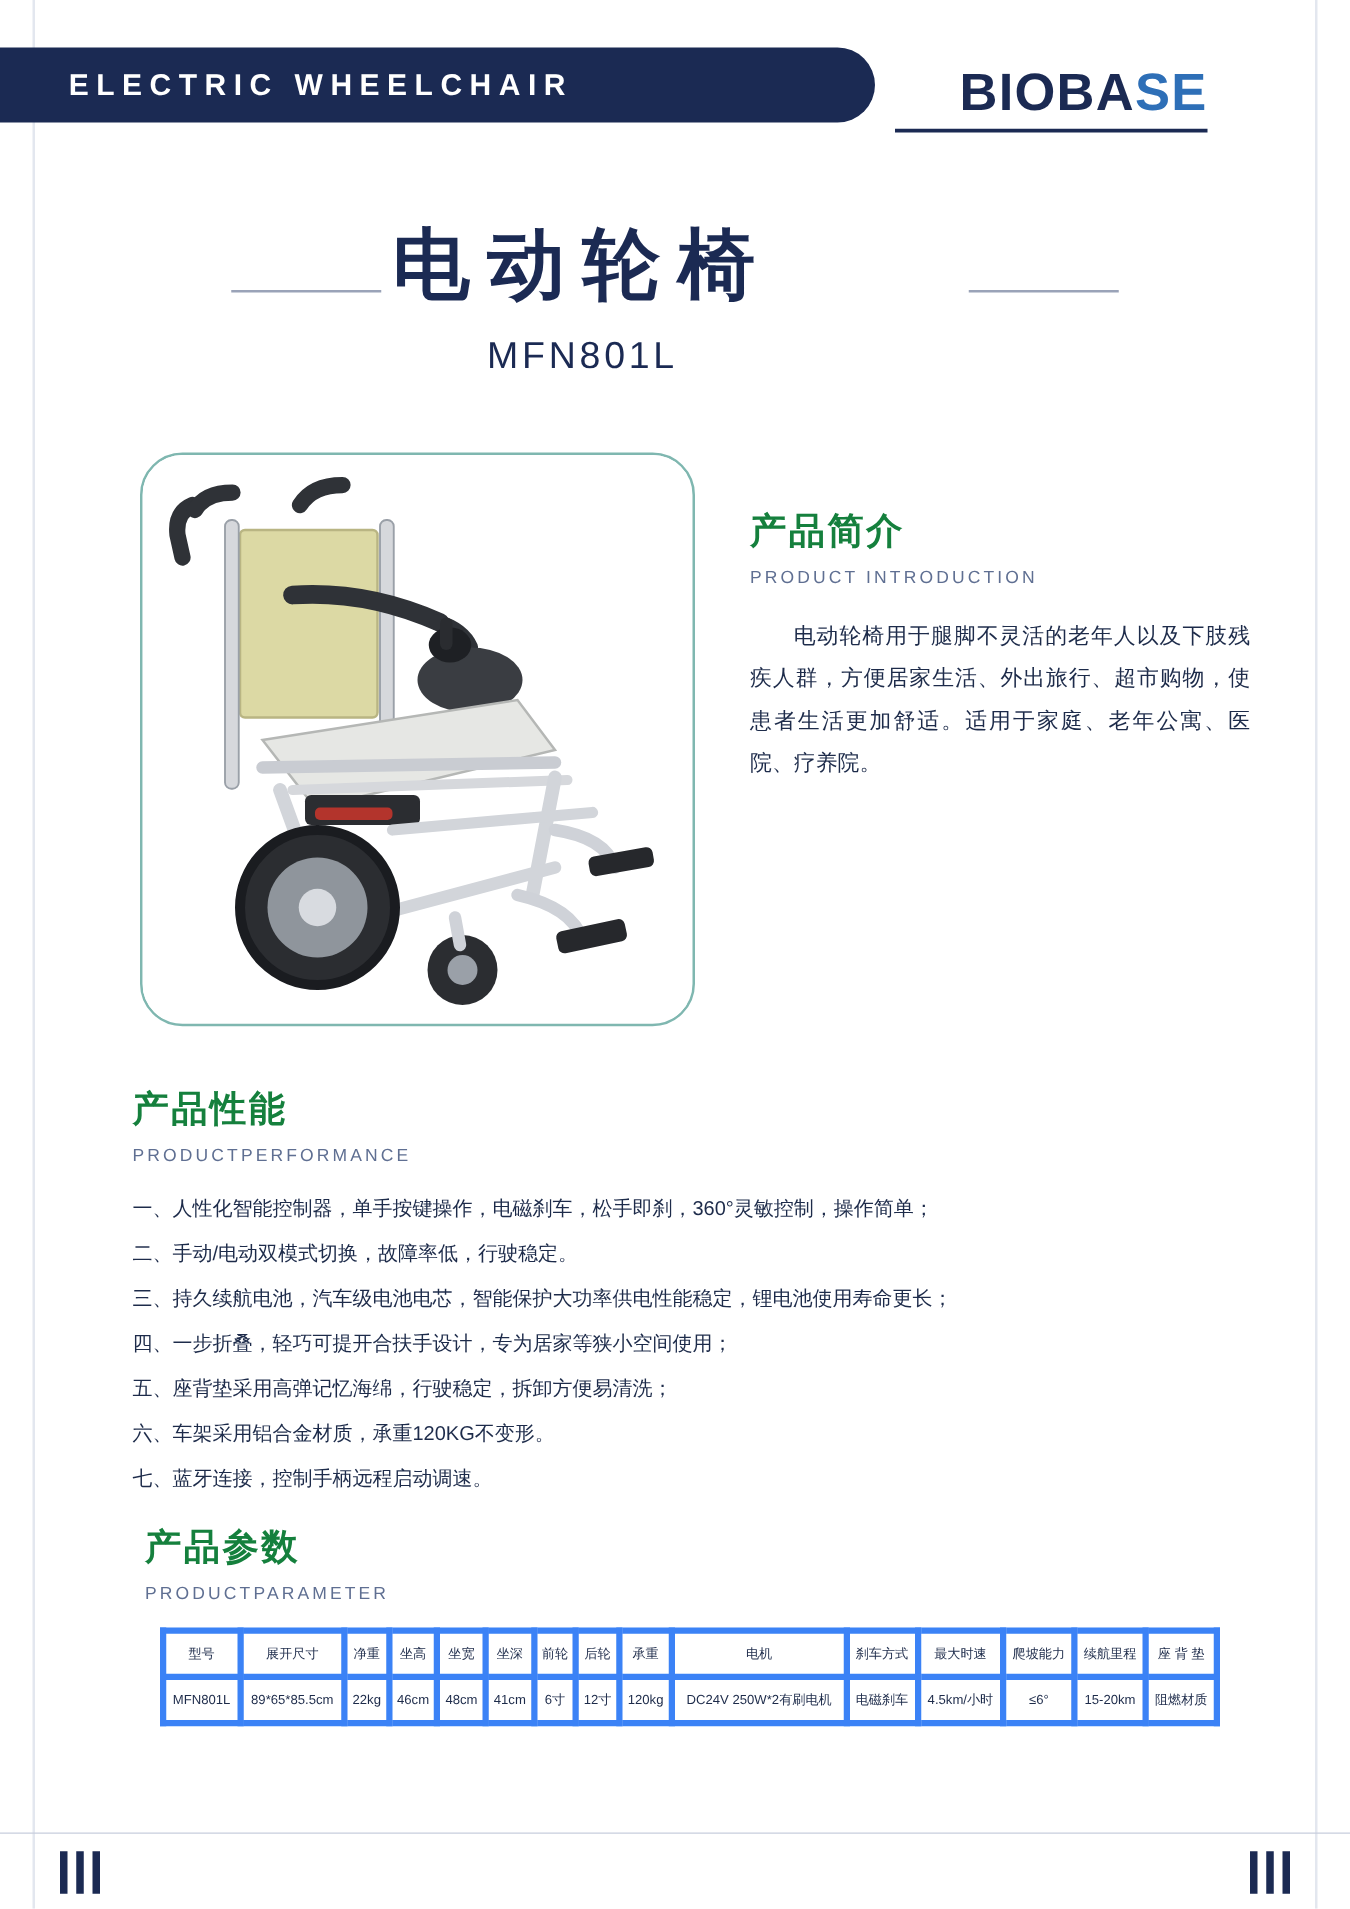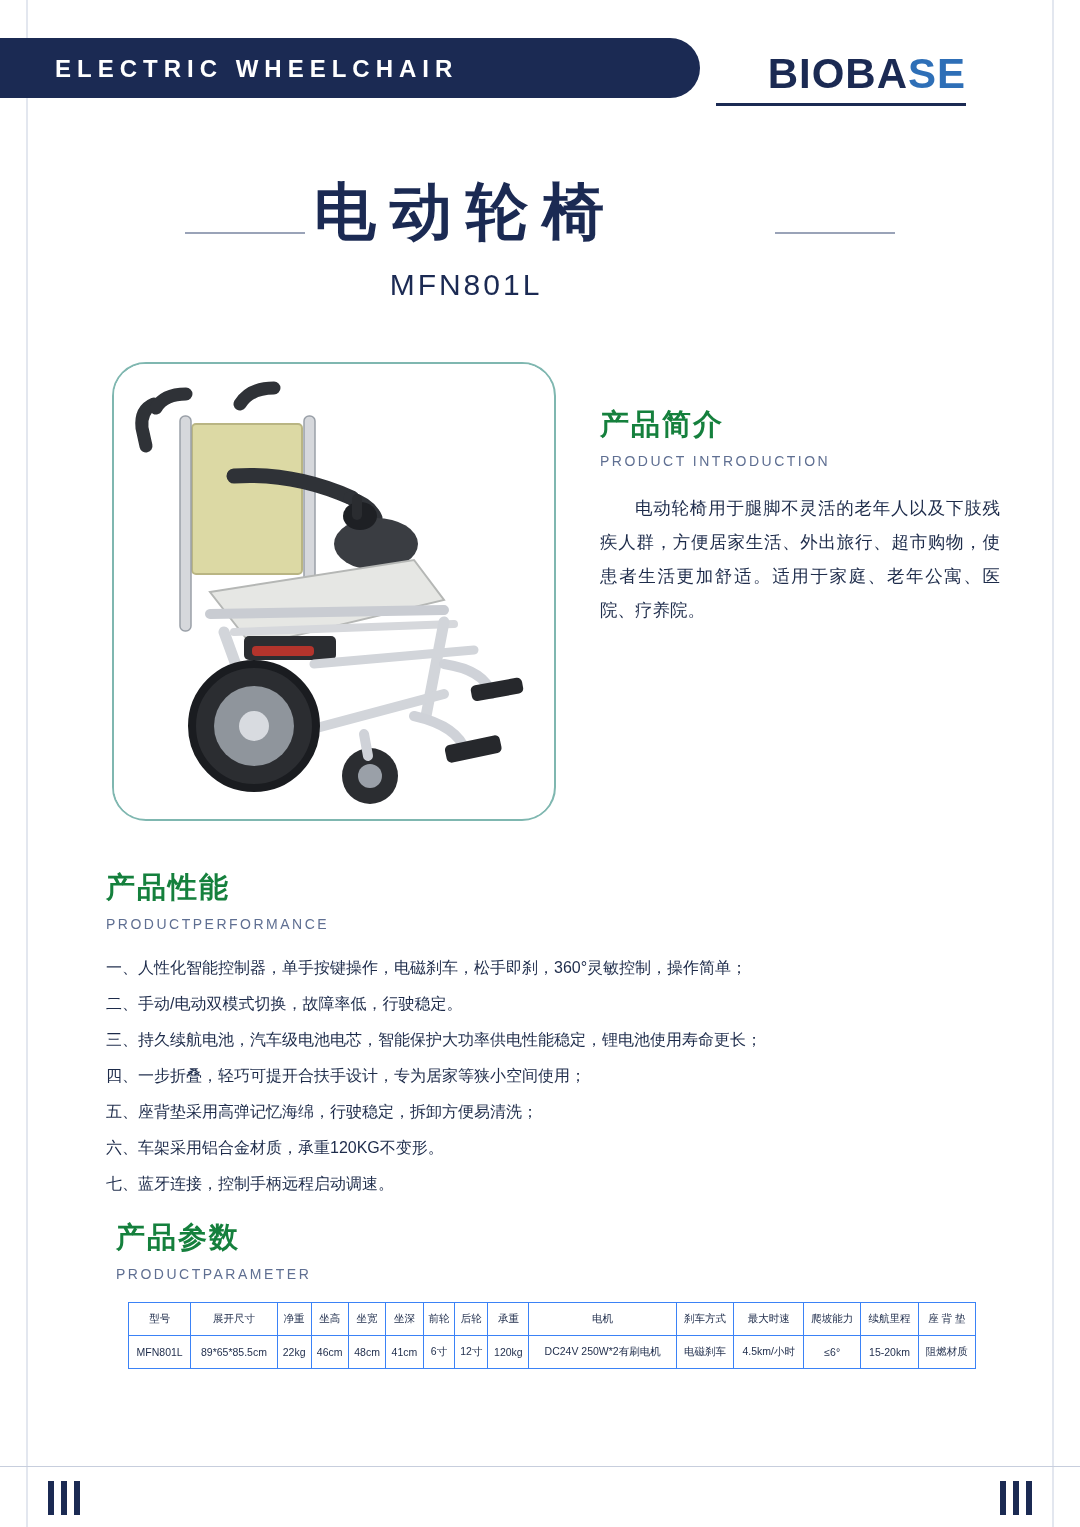--- a/index.html
+++ b/index.html
@@ -159,21 +159,21 @@
     width: 880px;
   }
   table.param-table {
     margin-top: 20px;
     border-collapse: collapse;
     width: 848px;
     margin-left: 12px;
   }
   table.param-table th,
   table.param-table td {
-    border: 1px solid #3b82f6;
+    border: 5px solid #3b82f6;
     font-size: 10.5px;
     font-weight: normal;
     text-align: center;
     color: #1d2b4a;
     padding: 9px 2px;
     white-space: nowrap;
   }
 
   
   .footer-bar {

